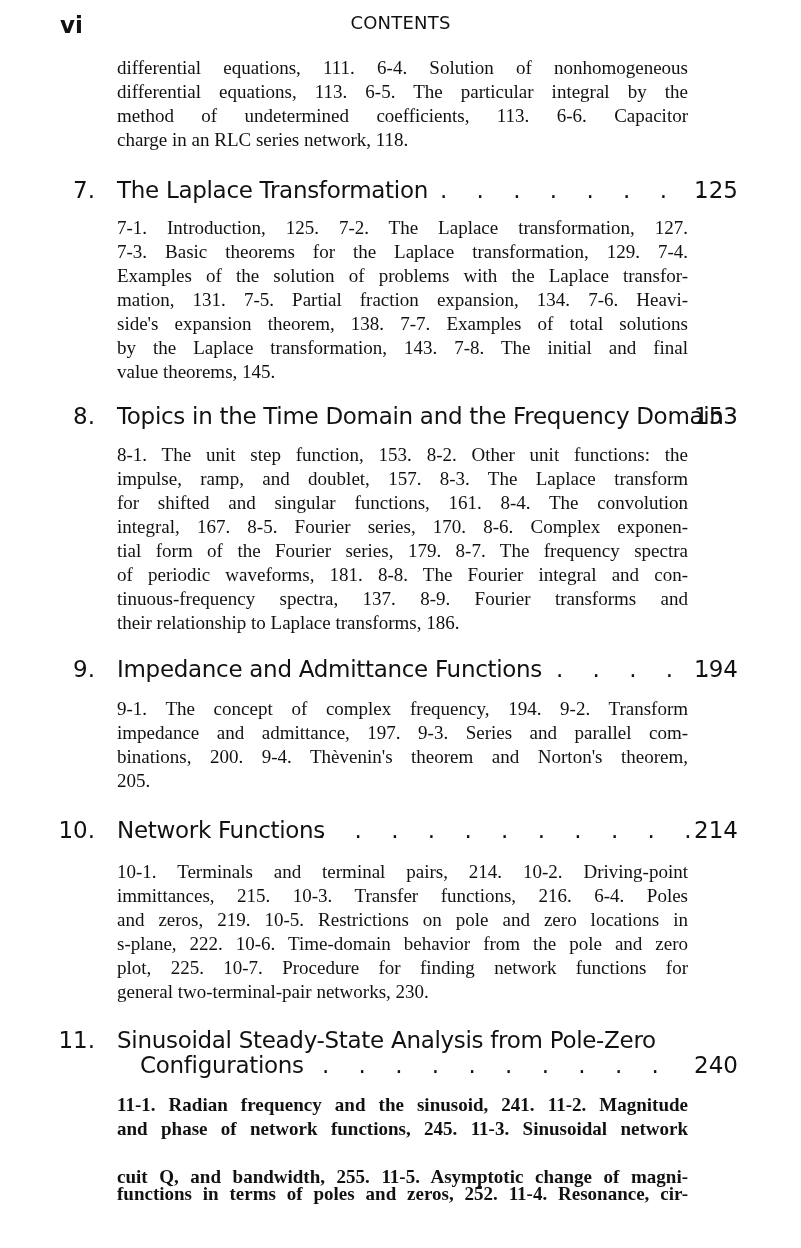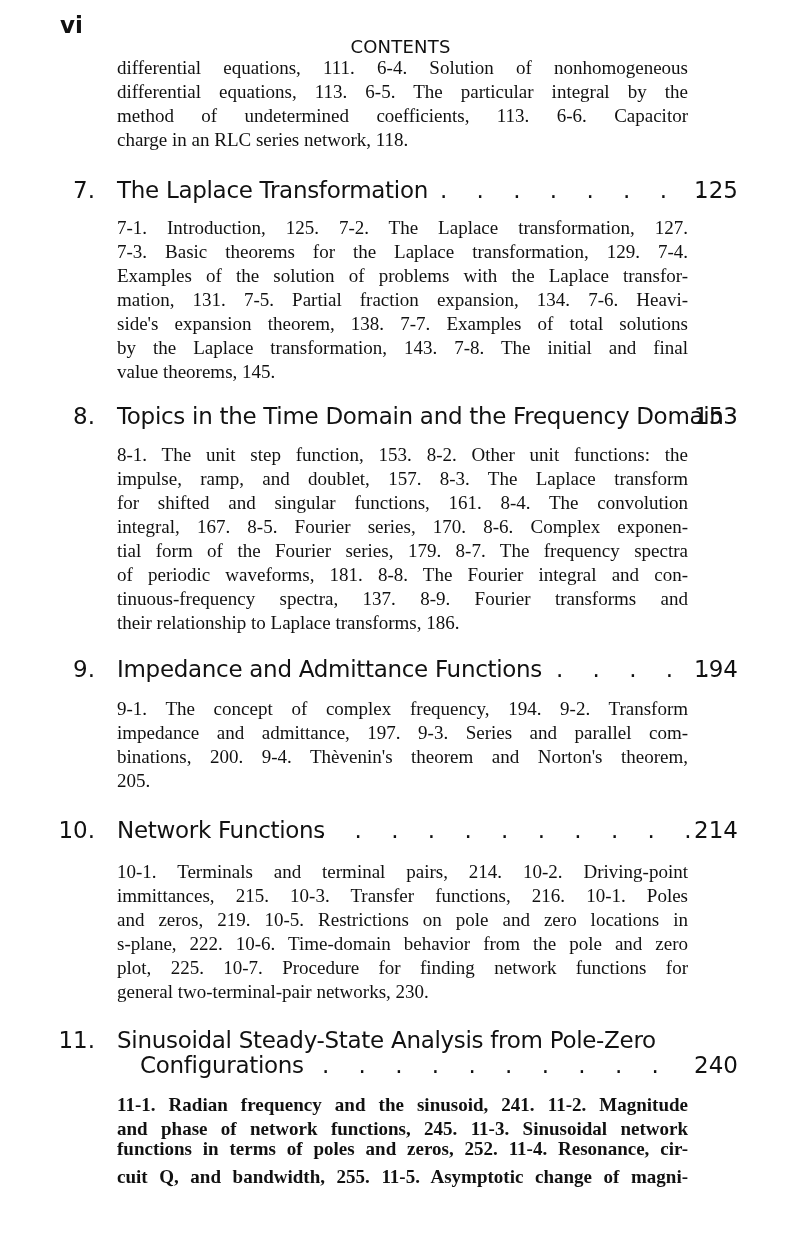--- a/index.html
+++ b/index.html
@@ -1,19 +1,19 @@
 <!DOCTYPE html>
 <html><head>
   <meta charset="utf-8">
   <style>
     html, body { margin: 0; padding: 0; background: #ffffff; }
     body { width: 801px; height: 1248px; position: relative; overflow: hidden; color: #111; }
     .page { position: absolute; left: 0; top: 0; width: 801px; height: 1248px; }
     .folio { position: absolute; left: 60px; top: 12px; font-family: "DejaVu Sans", sans-serif; font-size: 23px; font-weight: bold; }
-    .running-head { position: absolute; left: 0; width: 801px; top: 12px; text-align: center; font-family: "DejaVu Sans", sans-serif; font-size: 18px; letter-spacing: 0.2px; margin-top: 24px; }
+    .running-head { position: absolute; left: 0; width: 801px; top: 12px; text-align: center; font-family: "DejaVu Sans", sans-serif; font-size: 18px; letter-spacing: 0.2px; }
     .body-line { position: absolute; left: 117px; width: 571px; font-family: "Liberation Serif", serif; font-size: 19px; line-height: 24px; white-space: nowrap; text-align: justify; text-align-last: justify; }
     .body-line.last { text-align-last: left; }
     .chap-num { position: absolute; font-family: "DejaVu Sans", sans-serif; font-size: 23px; text-align: right; width: 50px; }
     .chap-title { position: absolute; left: 117px; font-family: "DejaVu Sans", sans-serif; font-size: 23px; white-space: nowrap; letter-spacing: -0.3px; }
     .leader { position: absolute; font-family: "DejaVu Sans", sans-serif; font-size: 23px; white-space: nowrap; letter-spacing: 11px; }
     .chap-page { position: absolute; left: 690px; width: 48px; text-align: right; font-family: "DejaVu Sans", sans-serif; font-size: 23px; }
     .bold-lines .body-line { font-weight: bold; font-weight: 600; }
   </style>
 </head>
 <body>
@@ -68,34 +68,34 @@
     <div class="body-line" style="top:745px">binations, 200. 9-4. Thèvenin's theorem and Norton's theorem,</div>
     <div class="body-line last" style="top:769px">205.</div>
   </div>
 
   <div>
     <div class="chap-num" style="left:45px; top:817px">10.</div>
     <div class="chap-title" style="top:817px">Network Functions</div>
     <div class="leader" style="left:318px; top:817px">. . . . . . . . . . .</div>
     <div class="chap-page" style="top:817px">214</div>
     <div class="body-line" style="top:860px">10-1. Terminals and terminal pairs, 214. 10-2. Driving-point</div>
-    <div class="body-line" style="top:884px">immittances, 215. 10-3. Transfer functions, 216. 10-1. Poles</div>
+    <div class="body-line" style="top:884px">immittances, 215. 10-3. Transfer functions, 216. 6-4. Poles</div>
     <div class="body-line" style="top:908px">and zeros, 219. 10-5. Restrictions on pole and zero locations in</div>
     <div class="body-line" style="top:932px">s-plane, 222. 10-6. Time-domain behavior from the pole and zero</div>
     <div class="body-line" style="top:956px">plot, 225. 10-7. Procedure for finding network functions for</div>
     <div class="body-line last" style="top:980px">general two-terminal-pair networks, 230.</div>
   </div>
 
   <div>
     <div class="chap-num" style="left:45px; top:1027px">11.</div>
     <div class="chap-title" style="top:1027px">Sinusoidal Steady-State Analysis from Pole-Zero</div>
     <div class="chap-title" style="left:140px; top:1052px">Configurations</div>
     <div class="leader" style="left:322px; top:1052px">. . . . . . . . . .</div>
     <div class="chap-page" style="top:1052px">240</div>
     <div class="bold-lines">
       <div class="body-line" style="top:1093px">11-1. Radian frequency and the sinusoid, 241. 11-2. Magnitude</div>
       <div class="body-line" style="top:1117px">and phase of network functions, 245. 11-3. Sinusoidal network</div>
-      <div class="body-line" style="top:1137px">functions in terms of poles and zeros, 252. 11-4. Resonance, cir-</div>
+      <div class="body-line" style="top:1182px">functions in terms of poles and zeros, 252. 11-4. Resonance, cir-</div>
       <div class="body-line" style="top:1165px">cuit Q, and bandwidth, 255. 11-5. Asymptotic change of magni-</div>
     </div>
   </div>
 
 </div>
 
 </body></html>

